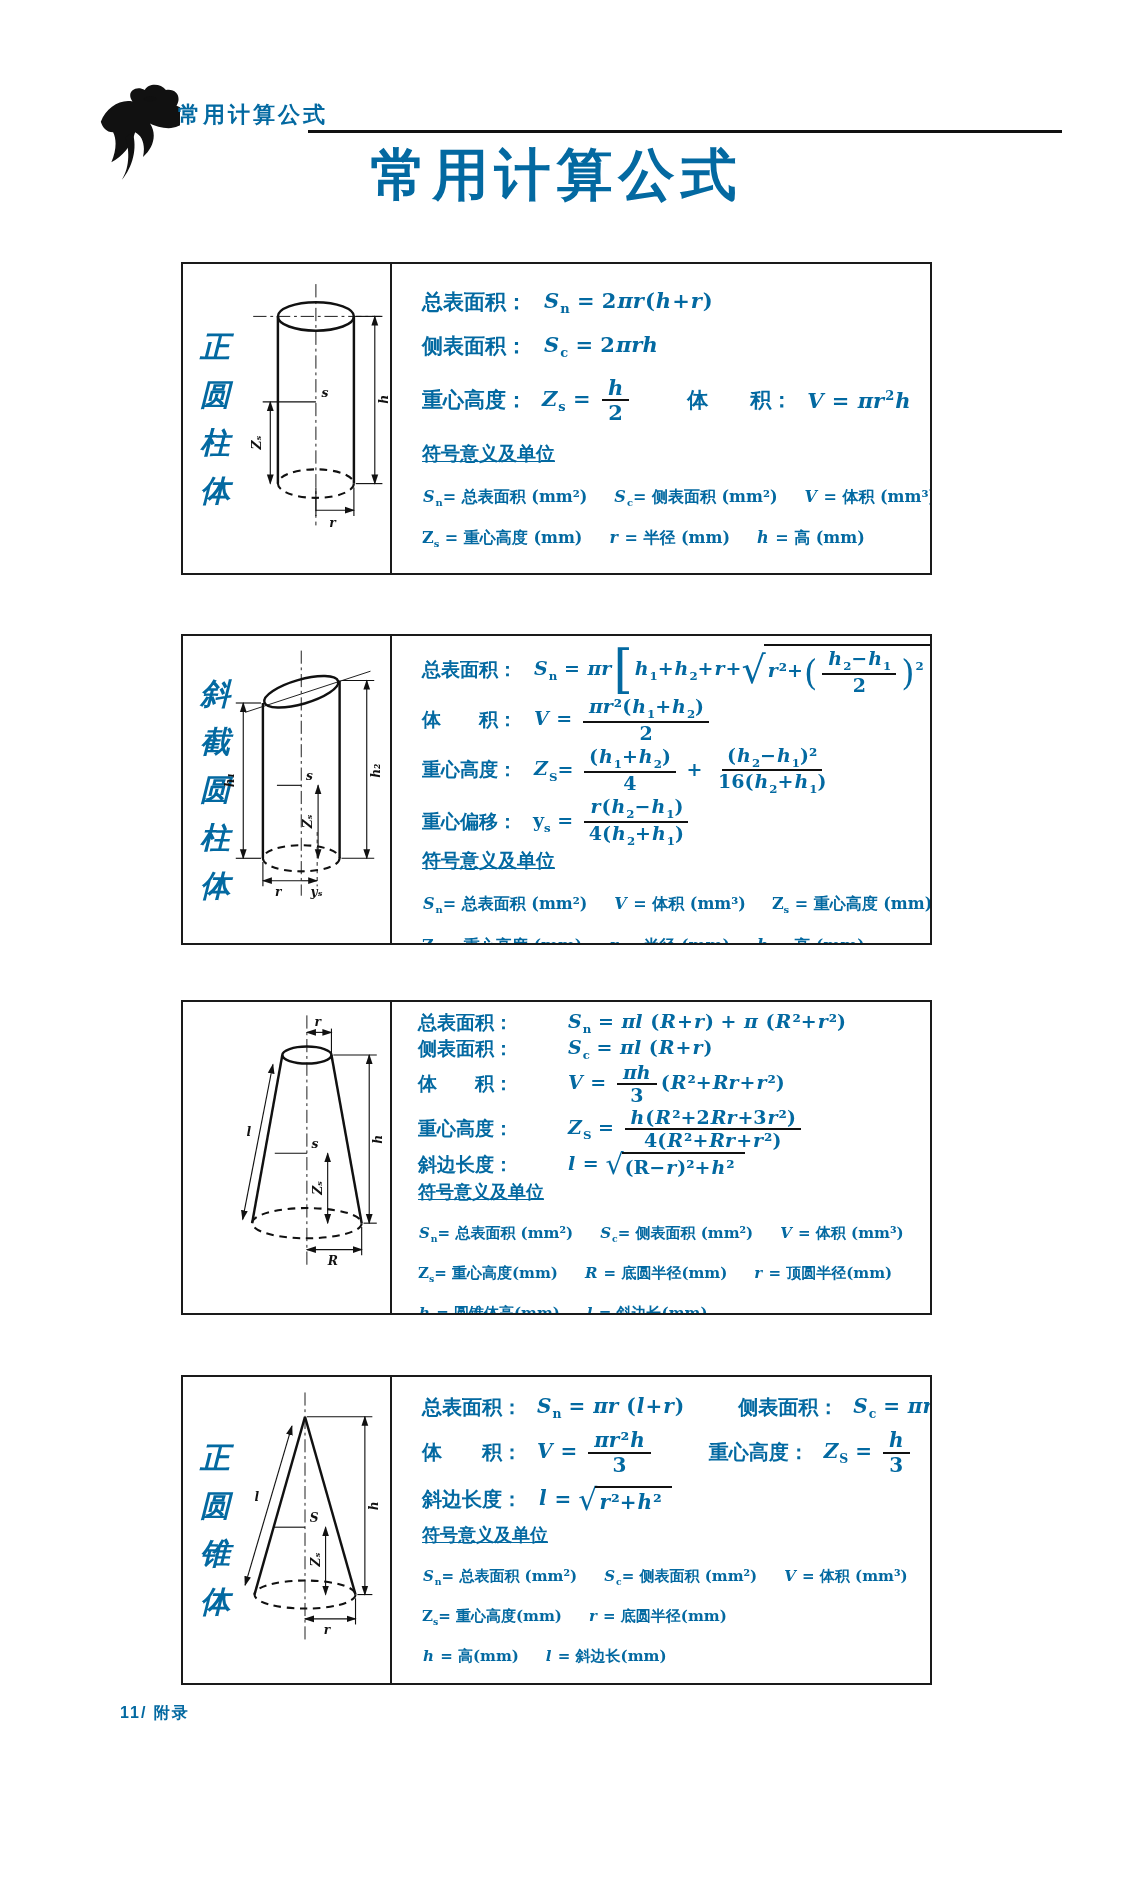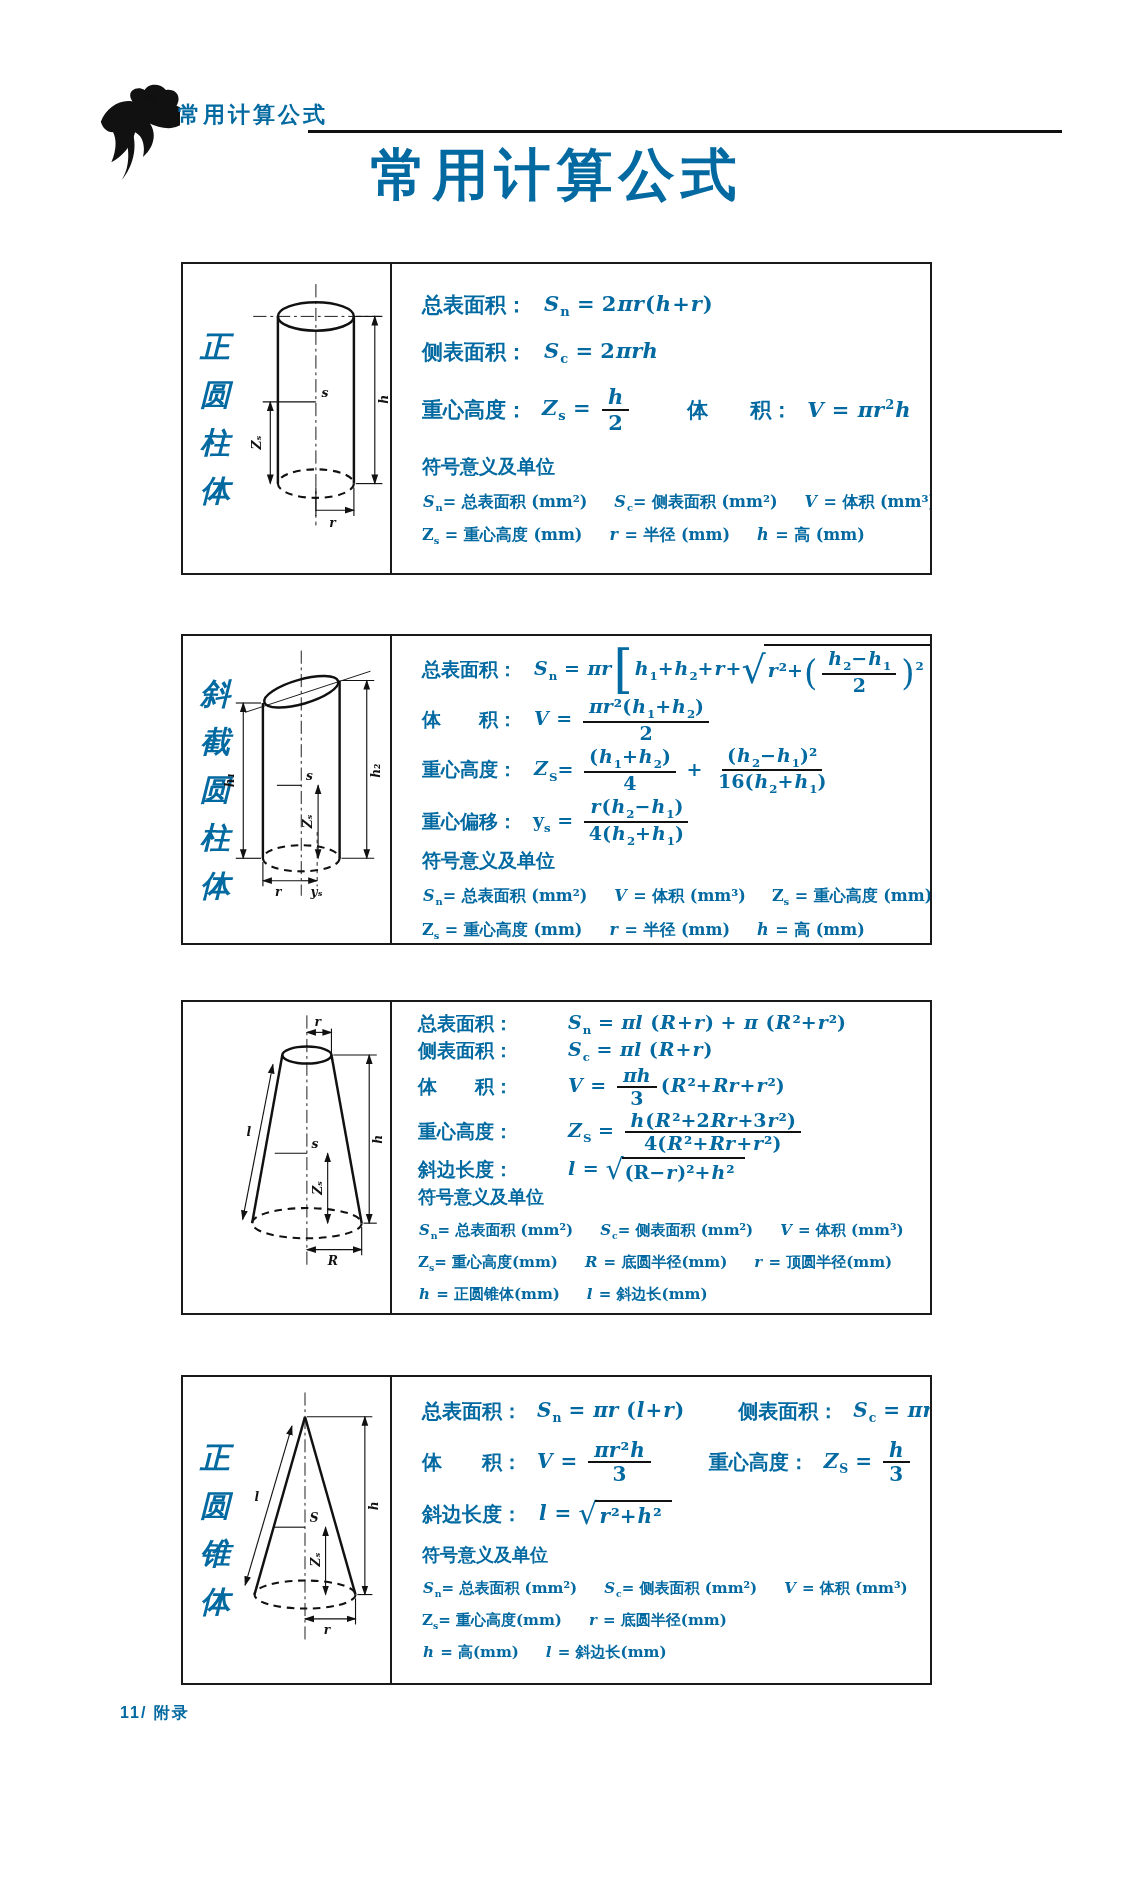--- a/index.html
+++ b/index.html
@@ -37,22 +37,22 @@
   .mfrac{display:inline-flex;flex-direction:column;align-items:center;vertical-align:middle;
          margin:0 4px;line-height:1.12;text-align:center;}
   .mnum{display:block;border-bottom:2.4px solid #111;padding:0 5px;white-space:nowrap;}
   .mden{display:block;padding:0 5px;white-space:nowrap;}
   .msqrt{display:inline-flex;align-items:center;vertical-align:middle;}
   .mrad{font-style:normal;font-weight:400;font-size:1.5em;line-height:1;margin-right:-2px;}
   .mbar{border-top:2.6px solid #111;padding:2px 10px 0 3px;white-space:nowrap;}
   .mbig{font-weight:400;font-size:1.9em;line-height:1;display:inline-block;vertical-align:middle;
         transform:scaleY(1.05);padding:0 1px;}
   
-  .symtitle{font-weight:800;font-size:19px;}
-  .symrow{display:flex;gap:26px;align-items:baseline;margin-top:12px;}
+  .symtitle{font-weight:800;font-size:19px;text-decoration:underline;}
+  .symrow{display:flex;gap:26px;align-items:baseline;margin-top:20px;}
   .symrow .math{font-size:16px;}
   .b3 .symrow .math,.b4 .symrow .math{font-size:15px;}
   .b3 .symtitle,.b4 .symtitle{font-size:18px;}
   
   .footer{position:absolute;left:120px;top:1703px;font-size:16px;font-weight:800;letter-spacing:2px;}
   
   svg text{font-family:"DejaVu Serif","Liberation Serif",serif;font-weight:bold;font-style:italic;
            font-size:13px;fill:#111;}
   svg .cl{stroke:#111;stroke-width:1;stroke-dasharray:14 4 3 4;fill:none;}
   svg .bold{stroke:#111;stroke-width:2.6;fill:none;}
@@ -295,21 +295,21 @@
           <span class="math"><span class="mi">S</span><sub class="ms">n</sub><span class="mt">= 总表面积 (mm²)</span></span>
           <span class="math"><span class="mi">S</span><sub class="ms">c</sub><span class="mt">= 侧表面积 (mm²)</span></span>
           <span class="math"><span class="mi">V</span><span class="mt"> = 体积 (mm³)</span></span>
         </div>
         <div class="symrow">
           <span class="math"><span class="mt">Z</span><sub class="ms">s</sub><span class="mt">= 重心高度(mm)</span></span>
           <span class="math"><span class="mi">R</span><span class="mt"> = 底圆半径(mm)</span></span>
           <span class="math"><span class="mi">r</span><span class="mt"> = 顶圆半径(mm)</span></span>
         </div>
         <div class="symrow">
-          <span class="math"><span class="mi">h</span><span class="mt"> = 正圆锥体(mm)</span></span>
+          <span class="math"><span class="mi">h</span><span class="mt"> = 圆锥体高(mm)</span></span>
           <span class="math"><span class="mi">l</span><span class="mt"> = 斜边长(mm)</span></span>
         </div>
       </div>
     </div>
   </section>
 
   <section class="fbox b4" style="top:1375px;height:310px">
     <div class="labelcol">
       <div class="vlabel">正圆锥体</div>
       <svg class="diagram" width="170" height="290" viewBox="0 0 180 310">

